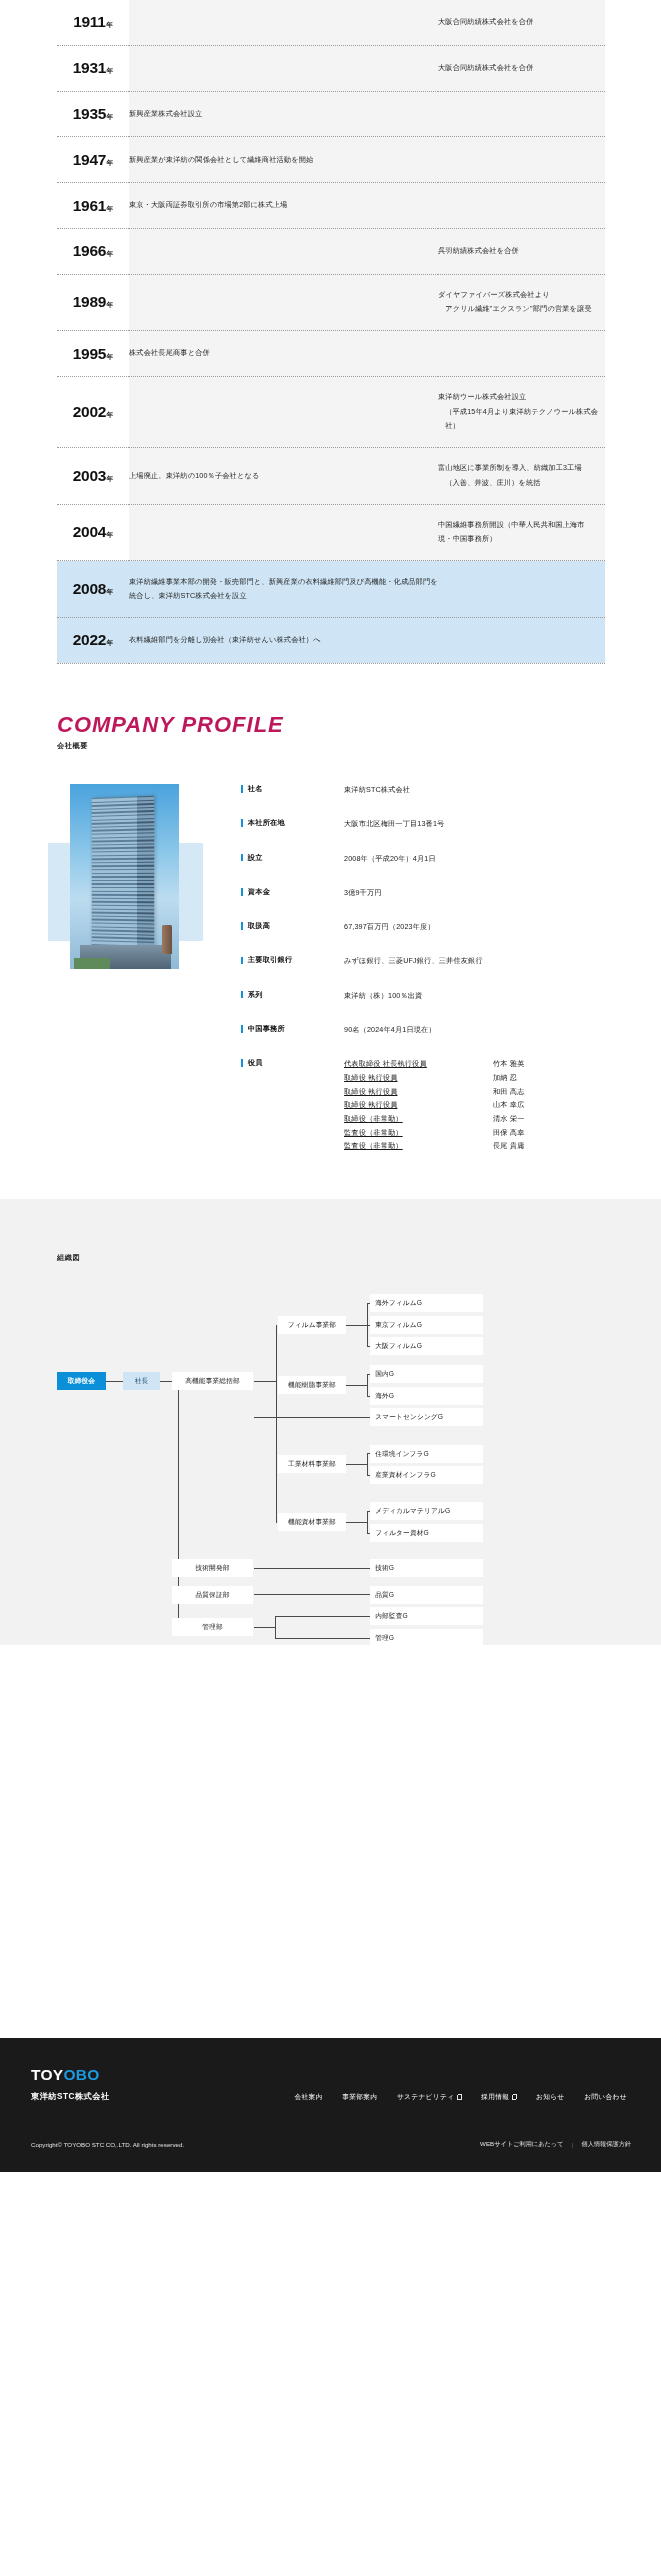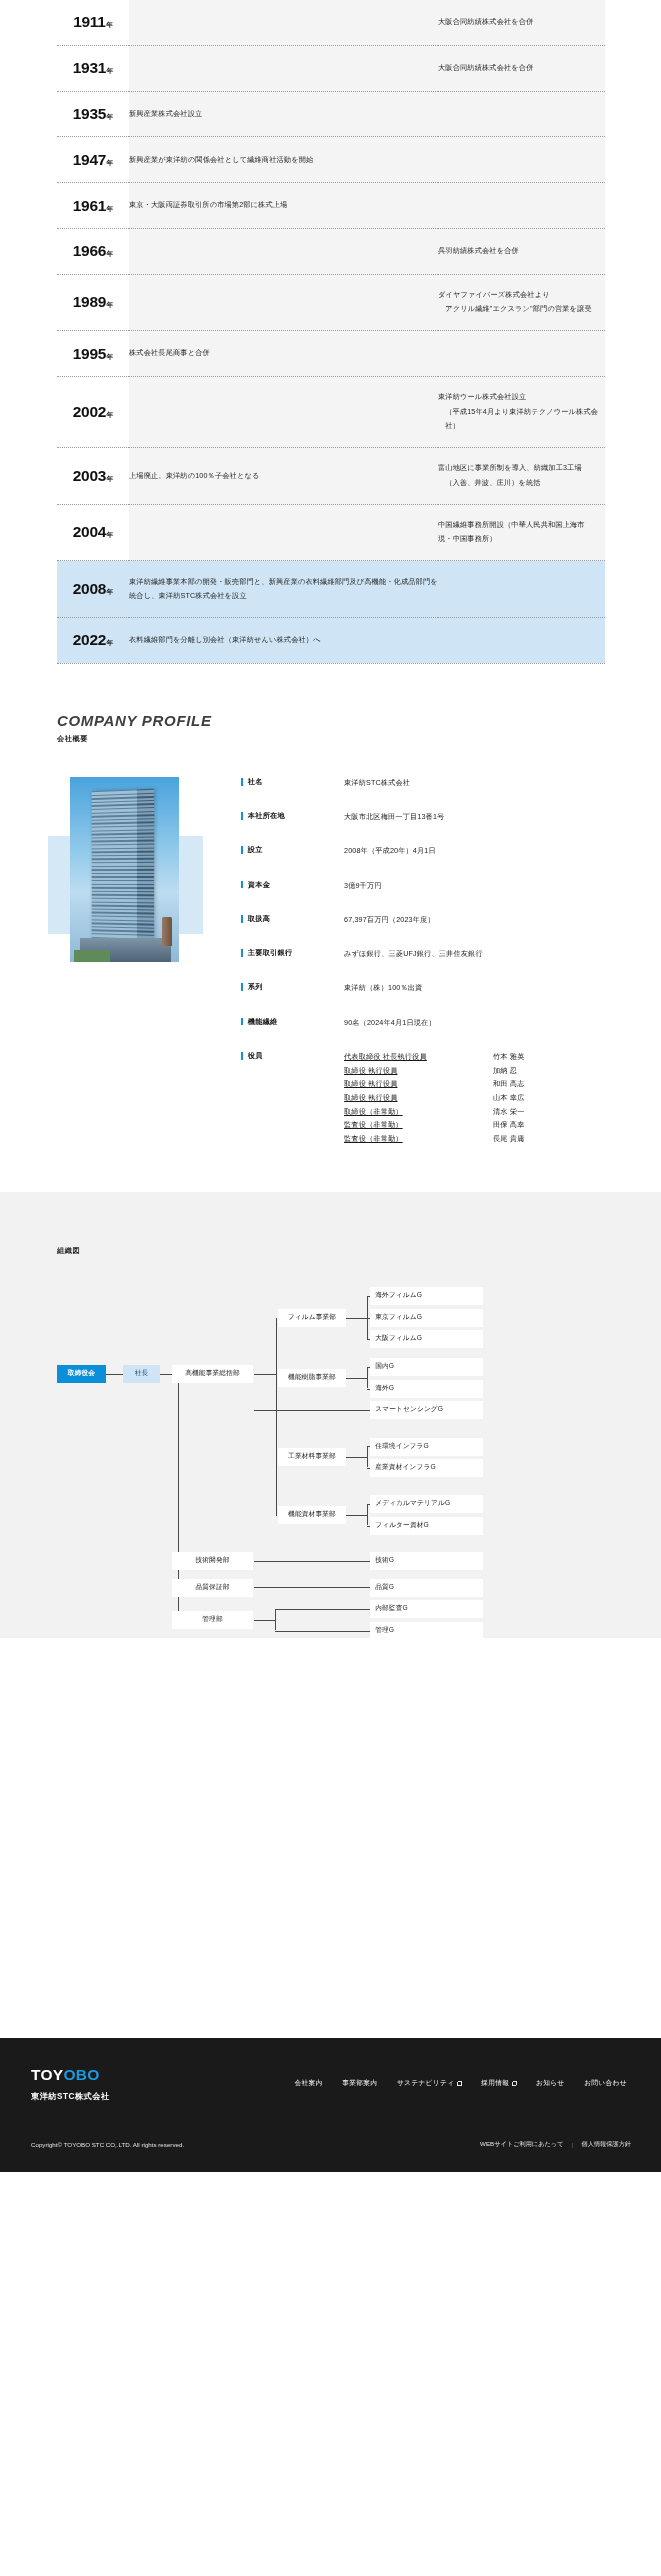--- a/index.html
+++ b/index.html
@@ -59,25 +59,25 @@
     letter-spacing: 0.02em;
   }
   .desc-line.indent { padding-left: 7.2px; }
 
   
   .section {
     padding: 49px 57px 46px 57px;
   }
   .section.alt { background: #f2f2f2; }
   .sec-title-en {
-    font-size: 15px;
+    font-size: 22px;
     font-weight: 700;
     font-style: italic;
     letter-spacing: 0.045em;
-    color: #404040;
+    color: #be185d;
     line-height: 1.05;
   }
   .sec-title-ja {
     margin-top: 5.2px;
     font-size: 7.2px;
     font-weight: 700;
     color: #222;
     letter-spacing: 0.08em;
   }
 
@@ -233,21 +233,21 @@
     position: absolute;
     left: 0;
     width: 662px;
     background: #1a1a1a;
     color: #ffffff;
     padding: 27px 31px 23px 31px;
   }
   .footer-top {
     display: flex;
     justify-content: space-between;
-    align-items: flex-start;
+    align-items: flex-end;
   }
   .brand-block { padding-top: 2.1px; }
   .brand-logo {
     font-size: 15.5px;
     font-weight: 700;
     letter-spacing: 0.3px;
     line-height: 1;
   }
   .brand-logo .t1 { color: #ffffff; }
   .brand-logo .t2 { color: #1b9ae0; }
@@ -481,21 +481,21 @@
             <span class="label-bar"></span>
             <span>系列</span>
           </div>
           <div class="profile-value">
             <div>東洋紡（株）100％出資</div>
           </div>
         </div>
         <div class="profile-row">
           <div class="profile-label">
             <span class="label-bar"></span>
-            <span>機能繊維</span>
+            <span>中国事務所</span>
           </div>
           <div class="profile-value">
             <div>90名（2024年4月1日現在）</div>
           </div>
         </div>
         <div class="profile-row">
           <div class="profile-label">
             <span class="label-bar"></span>
             <span>役員</span>
           </div>

